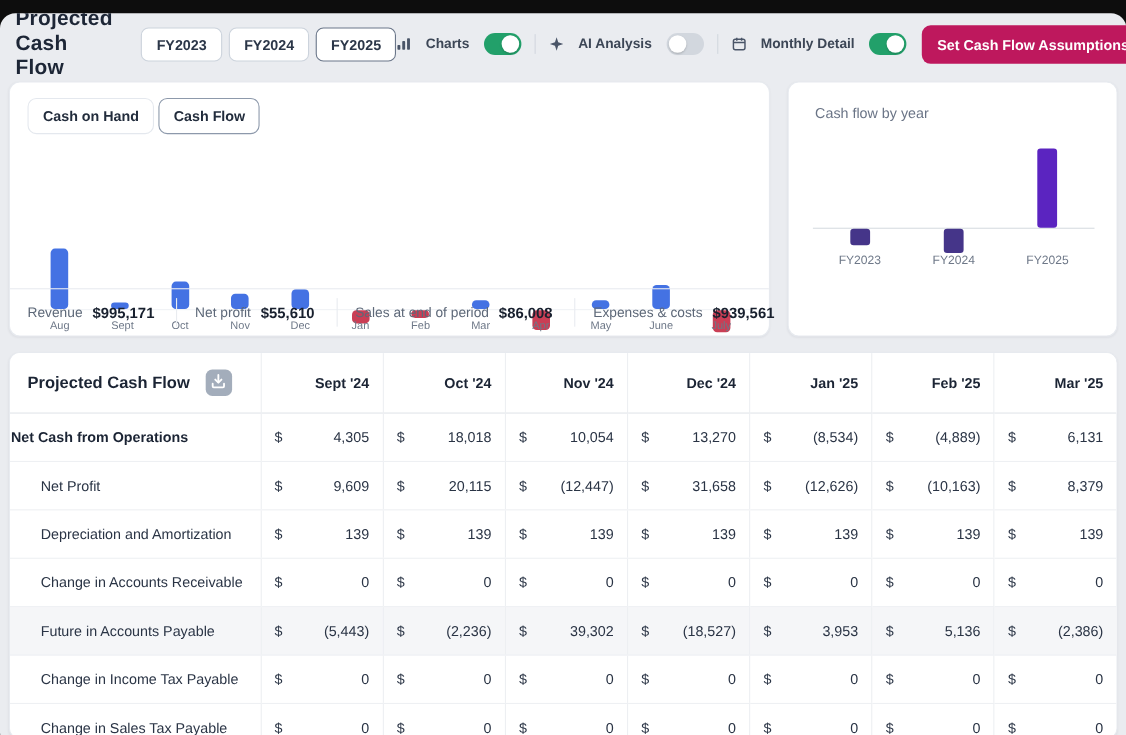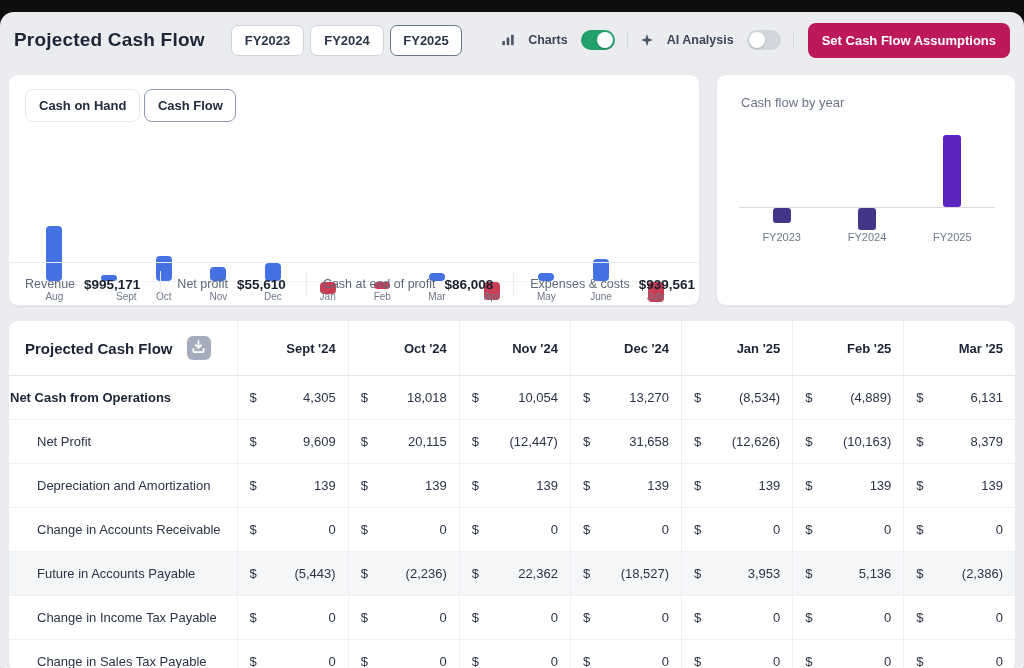--- a/index.html
+++ b/index.html
@@ -103,35 +103,47 @@
             <svg width="14" height="14" viewBox="0 0 16 16" fill="#4a5568">
               <path d="M8 1l1.7 5.3L15 8l-5.3 1.7L8 15l-1.7-5.3L1 8l5.3-1.7z"></path>
             </svg>
           </span>
           <span class="tlabel">AI Analysis</span>
           <span class="switch off">
             <span class="knob"></span>
           </span>
         </div>
         <span class="divider"></span>
+        <div class="toggle-group">
+          <span class="ticon">
+            <svg width="14" height="14" viewBox="0 0 16 16" fill="none" stroke="#4a5568" stroke-width="1.5">
+              <rect x="2" y="3" width="12" height="11" rx="2"></rect>
+              <path d="M2 6.5h12M5.5 1.5v3M10.5 1.5v3"></path>
+            </svg>
+          </span>
+          <span class="tlabel">Monthly Detail</span>
+          <span class="switch on">
+            <span class="knob"></span>
+          </span>
+        </div>
       </div>
     <button class="cta">Set Cash Flow Assumptions</button>
   </div>
 
   <section class="card card-left">
     <div class="chart-tabs" id="chartTabs">
         <button class="chart-tab">Cash on Hand</button>
         <button class="chart-tab selected">Cash Flow</button>
       </div>
     <div class="month-chart" id="monthChart">
       <div class="baseline"></div>
     <div class="mbar" style="left: 19.3333px; width: 16px; height: 55px; top: 95px; background: rgb(68, 114, 227);"></div>
         <div class="mlabel" style="left: 0px; width: 54.6667px;">Aug</div>
         <div class="mbar" style="left: 74px; width: 16px; height: 6px; top: 144px; background: rgb(68, 114, 227);"></div>
-        <div class="mlabel" style="left: 72px; width: 54.6667px;">Sept</div>
+        <div class="mlabel" style="left: 57px; width: 54.6667px;">Sept</div>
         <div class="mbar" style="left: 128.667px; width: 16px; height: 25px; top: 125px; background: rgb(68, 114, 227);"></div>
         <div class="mlabel" style="left: 109.333px; width: 54.6667px;">Oct</div>
         <div class="mbar" style="left: 183.333px; width: 16px; height: 14px; top: 136px; background: rgb(68, 114, 227);"></div>
         <div class="mlabel" style="left: 164px; width: 54.6667px;">Nov</div>
         <div class="mbar" style="left: 238px; width: 16px; height: 18px; top: 132px; background: rgb(68, 114, 227);"></div>
         <div class="mlabel" style="left: 218.667px; width: 54.6667px;">Dec</div>
         <div class="mbar" style="left: 292.667px; width: 16px; height: 12px; top: 151px; background: rgb(202, 62, 85);"></div>
         <div class="mlabel" style="left: 273.333px; width: 54.6667px;">Jan</div>
         <div class="mbar" style="left: 347.333px; width: 16px; height: 7px; top: 151px; background: rgb(202, 62, 85);"></div>
         <div class="mlabel" style="left: 328px; width: 54.6667px;">Feb</div>
@@ -149,21 +161,21 @@
     <div class="stats-row" id="statsRow">
         <div class="stat">
           <span class="stat-label">Revenue</span>
           <span class="stat-value">$995,171</span>
         </div>
         <div class="stat">
           <span class="stat-label">Net profit</span>
           <span class="stat-value">$55,610</span>
         </div>
         <div class="stat">
-          <span class="stat-label">Cash at end of profit</span>
+          <span class="stat-label">Sales at end of period</span>
           <span class="stat-value">$86,008</span>
         </div>
         <div class="stat">
           <span class="stat-label">Expenses &amp; costs</span>
           <span class="stat-value">$939,561</span>
         </div>
       </div>
   </section>
 
   <section class="card card-right">
@@ -405,21 +417,21 @@
             </td>
             <td class="val">
               <span class="val-inner">
                 <span class="cur">$</span>
                 <span class="num">(2,236)</span>
               </span>
             </td>
             <td class="val">
               <span class="val-inner">
                 <span class="cur">$</span>
-                <span class="num">22,362</span>
+                <span class="num">39,302</span>
               </span>
             </td>
             <td class="val">
               <span class="val-inner">
                 <span class="cur">$</span>
                 <span class="num">(18,527)</span>
               </span>
             </td>
             <td class="val">
               <span class="val-inner">

